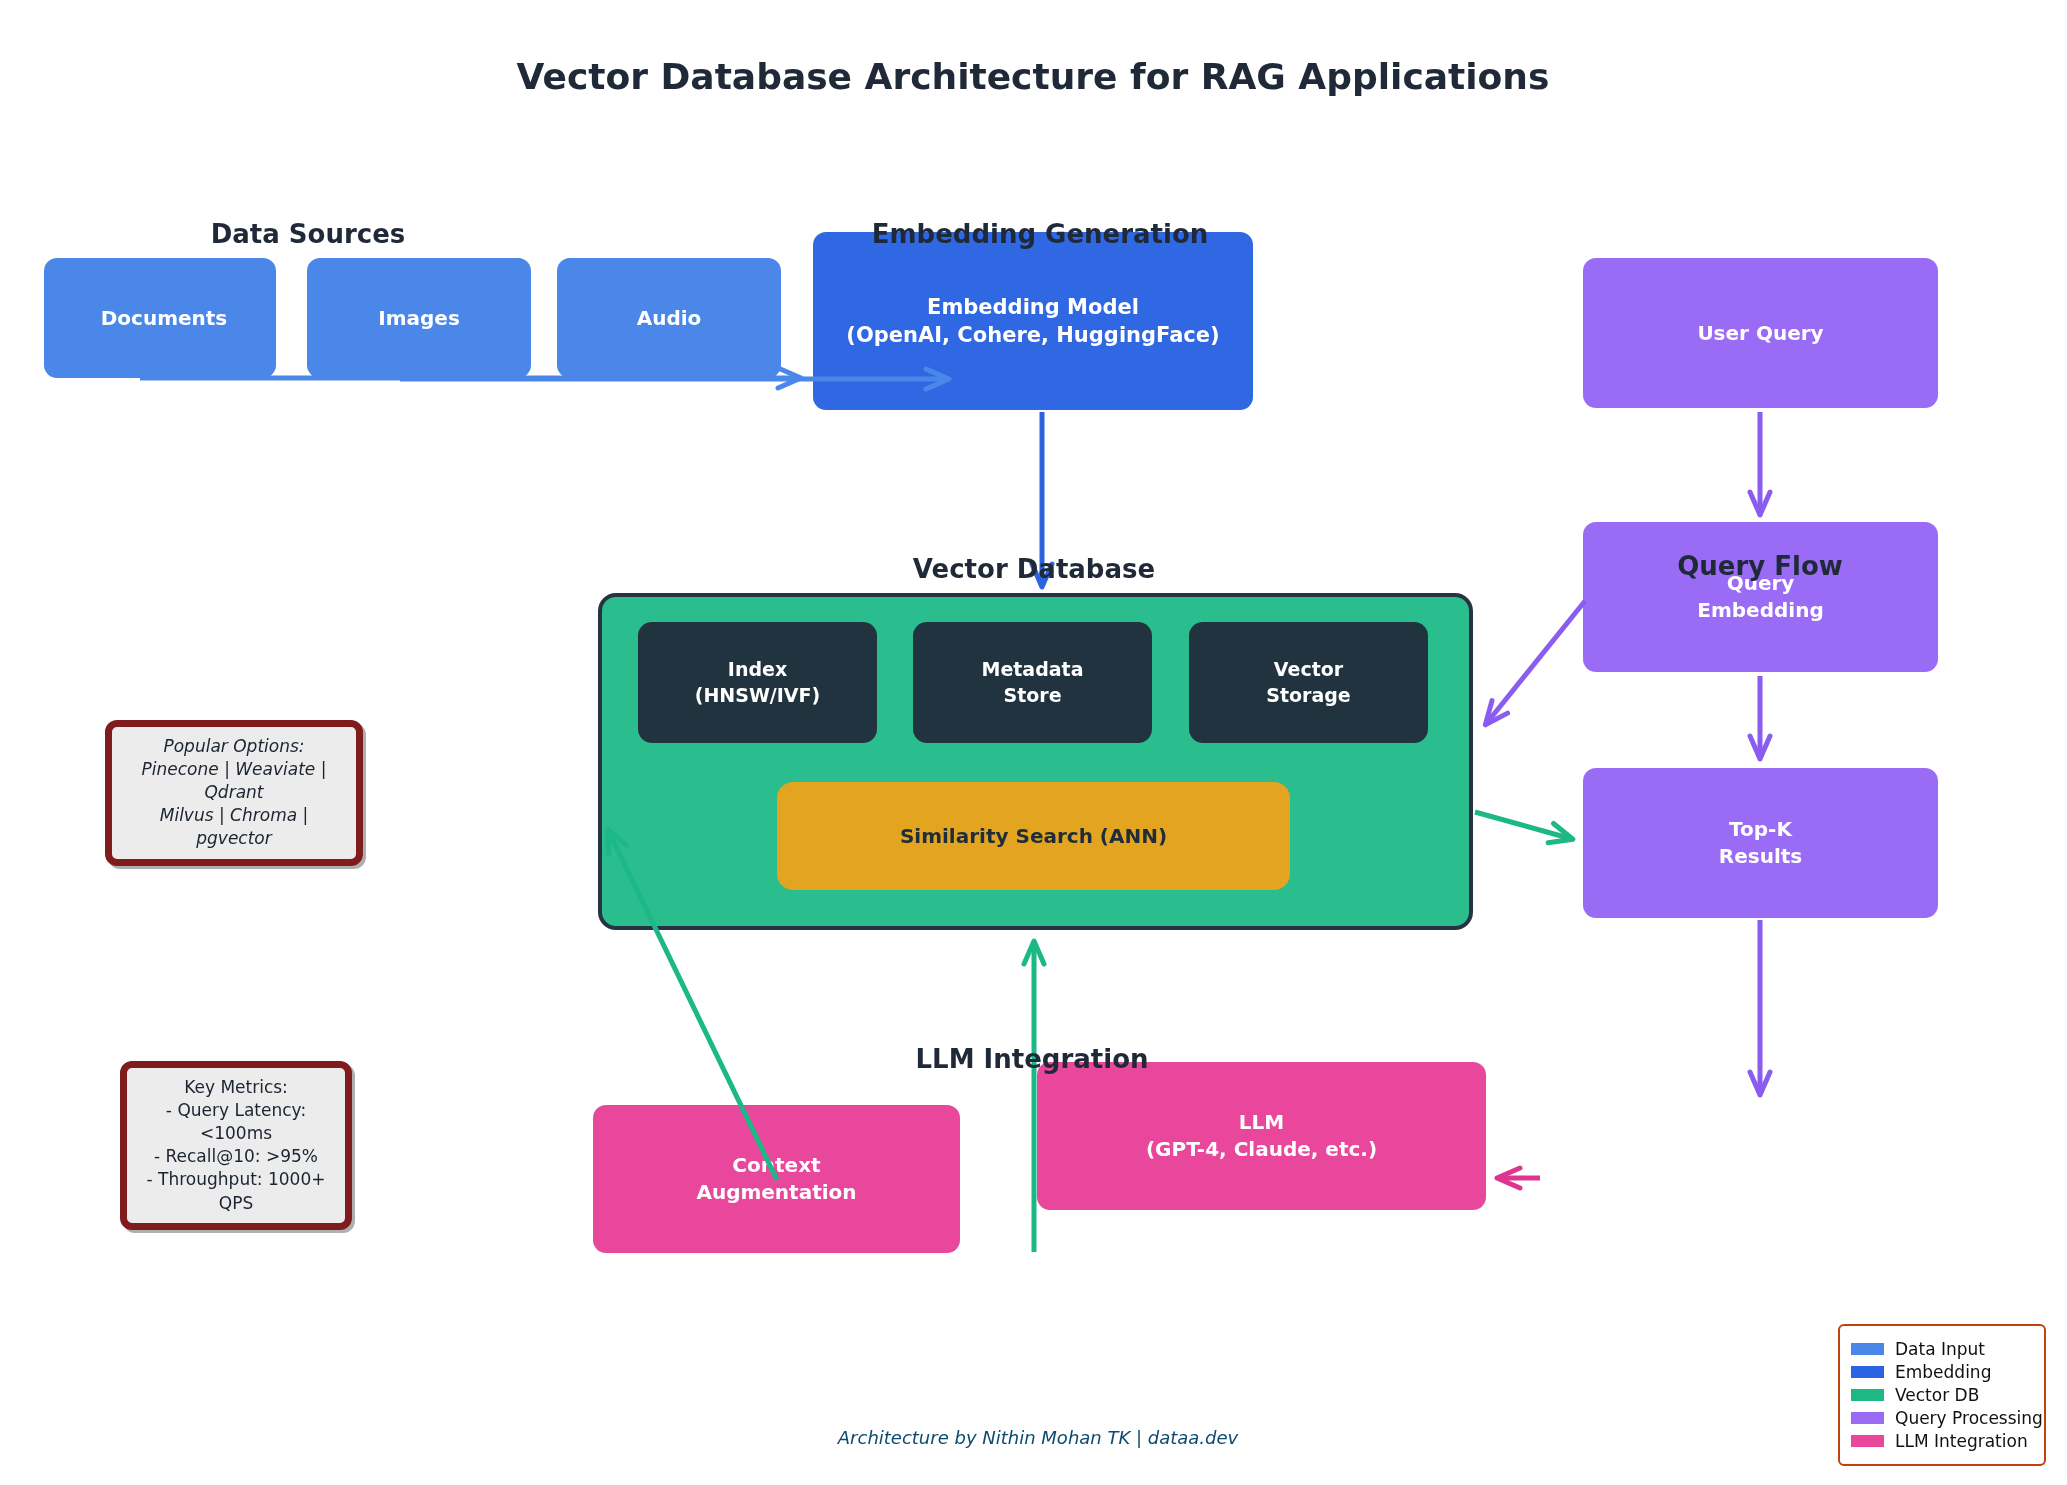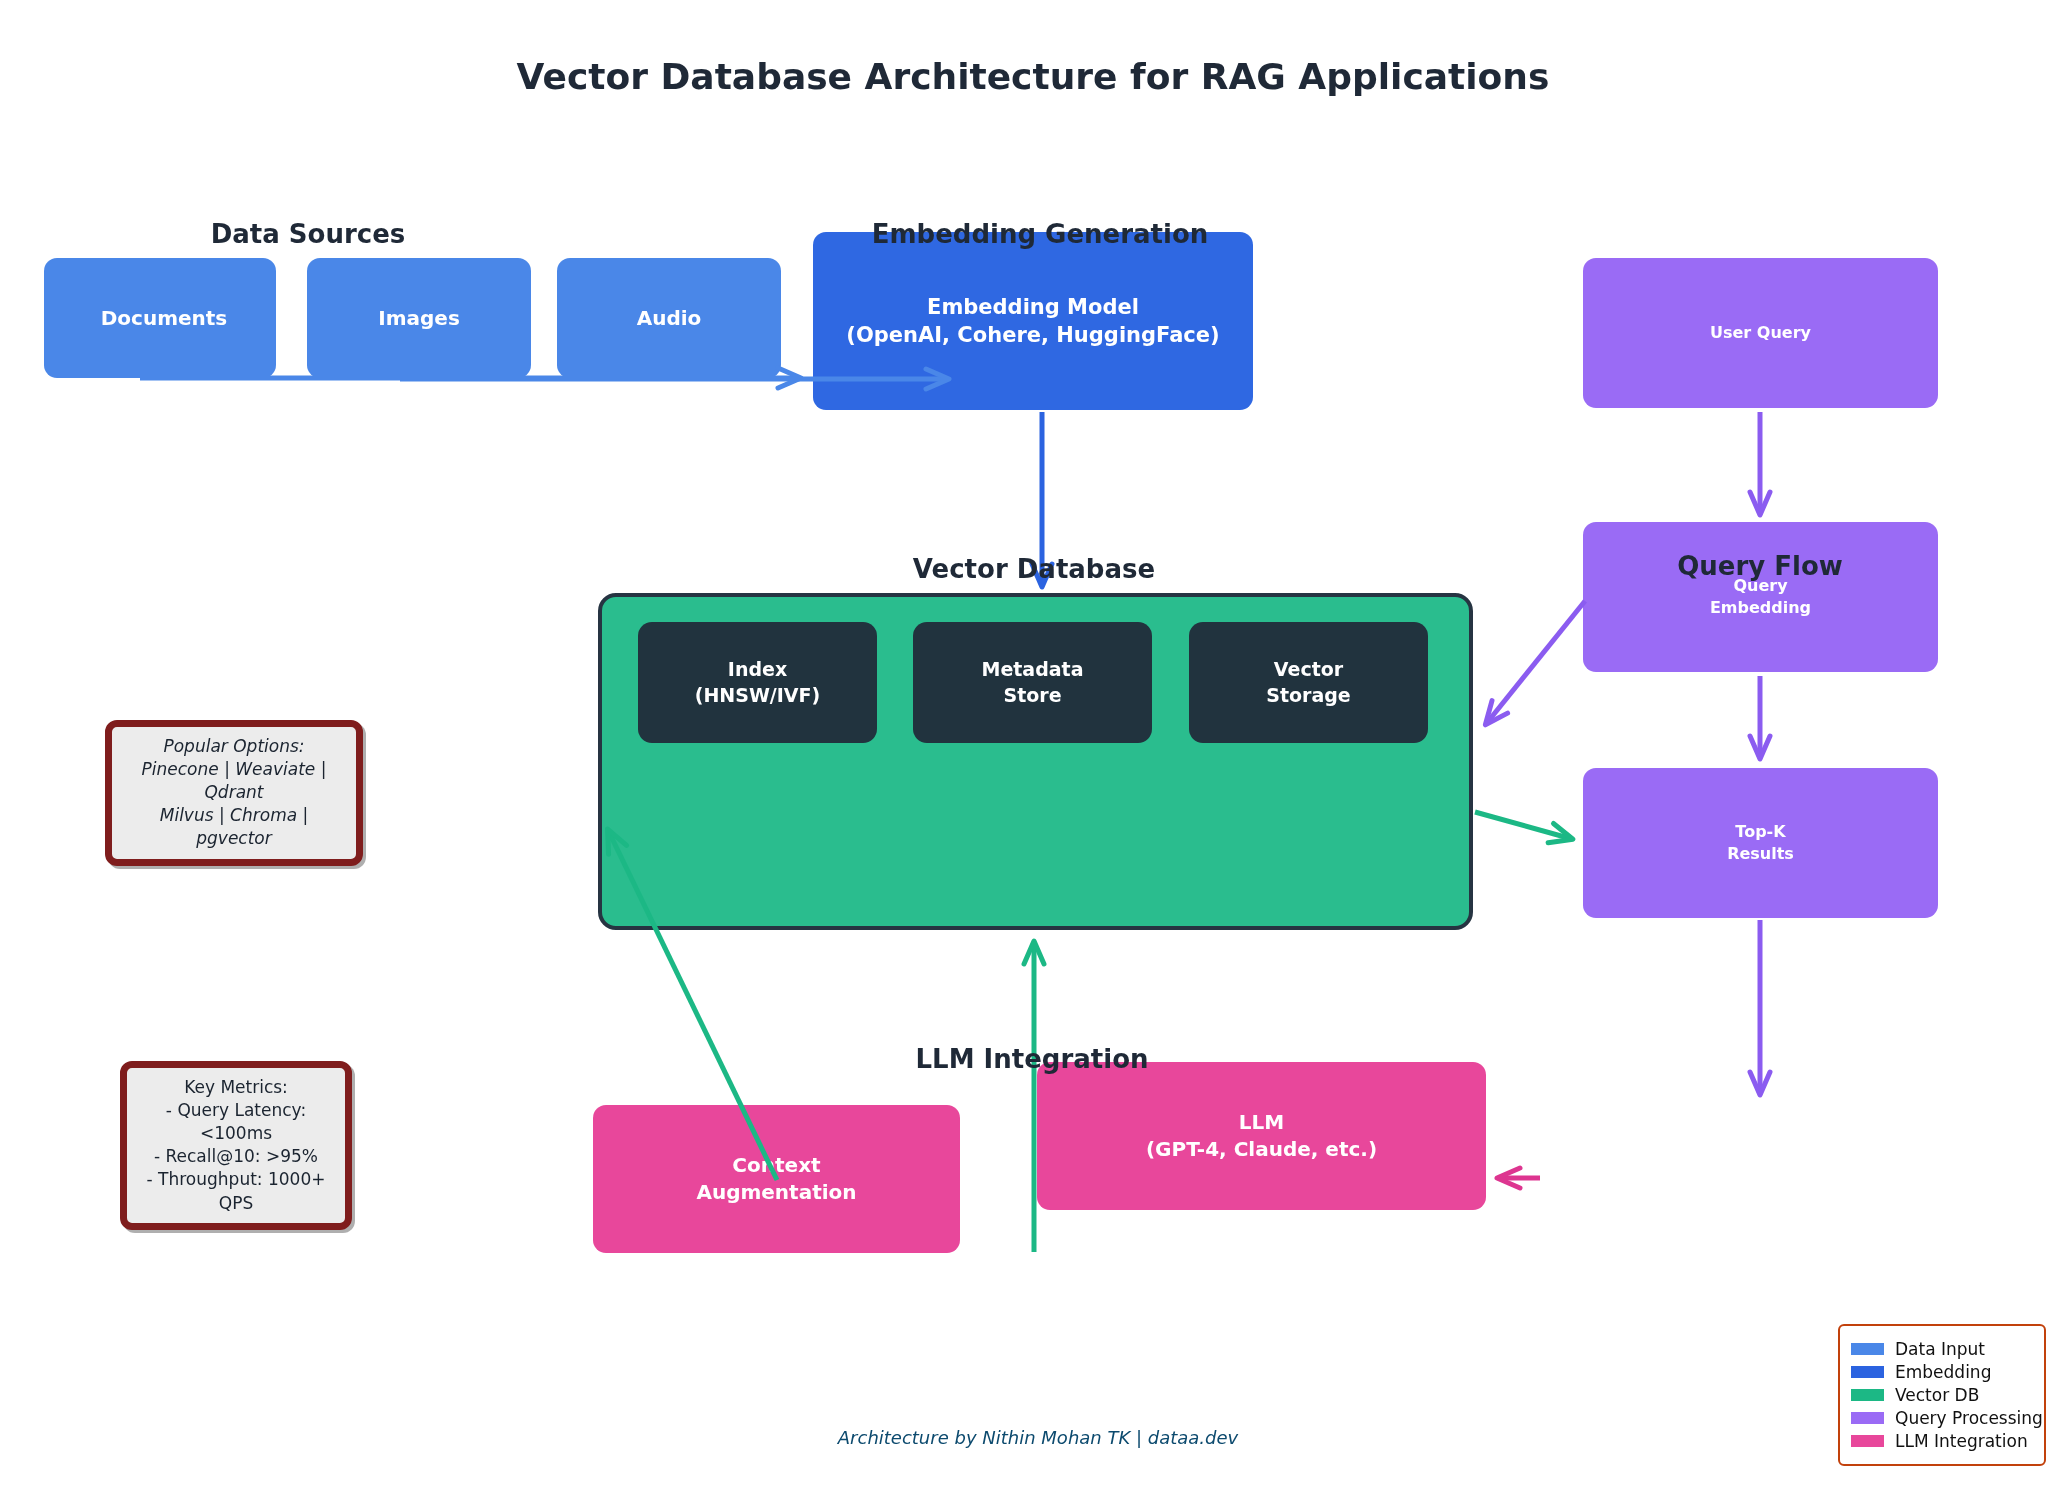--- a/index.html
+++ b/index.html
@@ -20,21 +20,21 @@
   .h-queryflow{left:1550px;top:550px;}
   .h-llm{left:822px;top:1043px;}
 
   
   .box{border-radius:13px;z-index:1;font-weight:bold;color:#ffffff;line-height:1.35;}
   .blue-light{background:#4a87e8;font-size:20px;}
   .b-documents{left:44px;top:258px;width:224px;height:120px;padding-left:8px;}
   .b-images{left:307px;top:258px;width:224px;height:120px;}
   .b-audio{left:557px;top:258px;width:224px;height:120px;}
   .b-embedding{left:813px;top:232px;width:440px;height:178px;background:#2f68e2;font-size:21px;}
-  .purple{background:#9a6bf5;font-size:16px;}
+  .purple{background:#9a6bf5;font-size:20px;}
   .b-userquery{left:1583px;top:258px;width:355px;height:150px;}
   .b-queryembed{left:1583px;top:522px;width:355px;height:150px;}
   .b-topk{left:1583px;top:768px;width:355px;height:150px;}
   .vdb-container{left:598px;top:593px;width:875px;height:337px;background:#2abd8e;
     border:4px solid #263442;border-radius:18px;box-sizing:border-box;z-index:1;}
   .dark-box{background:#21333e;font-size:19px;border-radius:14px;}
   .b-index{left:638px;top:622px;width:239px;height:121px;}
   .b-meta{left:913px;top:622px;width:239px;height:121px;}
   .b-vstore{left:1189px;top:622px;width:239px;height:121px;}
   .b-similarity{left:777px;top:782px;width:513px;height:108px;background:#e3a41f;
@@ -109,20 +109,23 @@
 (HNSW/IVF)</span>
   </div>
   <div class="abs box center-text dark-box b-meta">
     <span class="pre">Metadata
 Store</span>
   </div>
   <div class="abs box center-text dark-box b-vstore">
     <span class="pre">Vector
 Storage</span>
   </div>
+  <div class="abs box center-text b-similarity">
+    <span class="pre">Similarity Search (ANN)</span>
+  </div>
 
   <div class="abs box center-text pink b-context">
     <span class="pre">Context
 Augmentation</span>
   </div>
   <div class="abs box center-text pink b-llm">
     <span class="pre">LLM
 (GPT-4, Claude, etc.)</span>
   </div>
 

